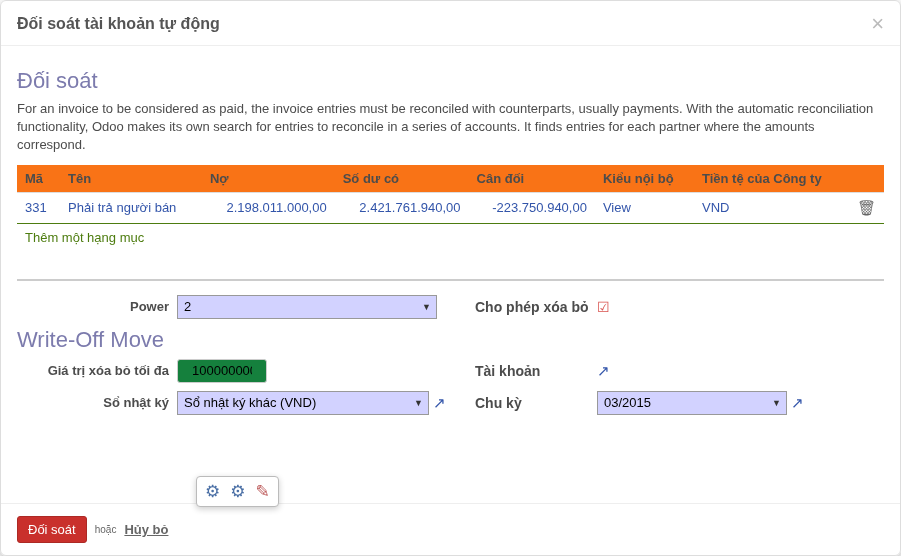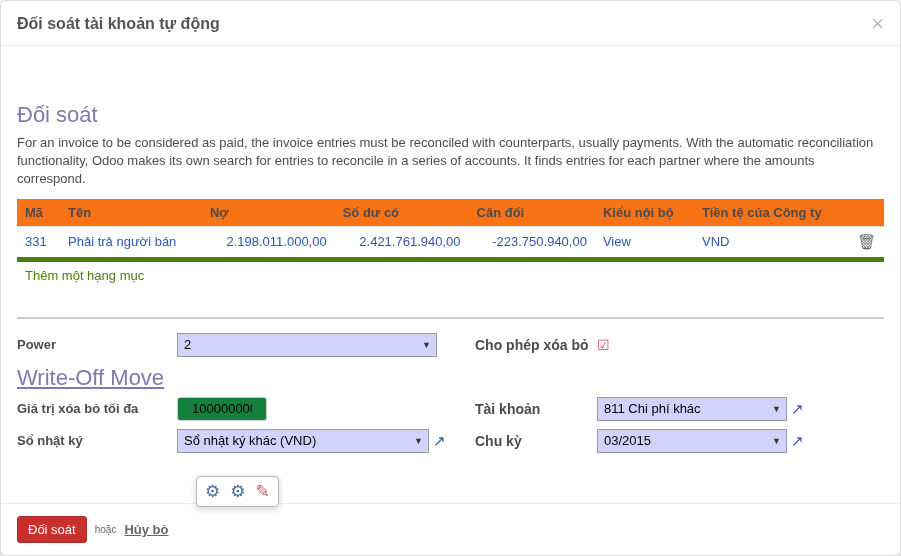--- a/index.html
+++ b/index.html
@@ -14,21 +14,20 @@
   }
   .modal {
     width: 901px;
     height: 556px;
     border: 1px solid #ddd;
     border-radius: 6px;
     box-shadow: 0 3px 10px rgba(0,0,0,0.3);
     overflow: hidden;
     display: flex;
     flex-direction: column;
-    gap: 34px;
   }
   .modal-header {
     padding: 12px 16px 10px;
     border-bottom: 1px solid #eee;
     display: flex;
     justify-content: space-between;
     align-items: center;
   }
   .modal-header .title {
     font-size: 16px;
@@ -66,21 +65,21 @@
   table.data thead th {
     text-align: left;
     padding: 6px 8px;
     background: #f97316;
     color: #4c4c4c;
     border-bottom: 1px solid #ddd;
     font-weight: bold;
   }
   table.data td {
     padding: 6px 8px;
-    border-bottom: 5px solid #4d7c0f;
+    border-bottom: 1px solid #4d7c0f;
   }
   .link { color: #35a; cursor: pointer; }
   .num { text-align: right; }
   .trash {
     width: 22px; text-align: center;
     color: #666; cursor: pointer;
     font-size: 15px;
   }
   .add-item {
     color: #4d7c0f;
@@ -98,21 +97,21 @@
     align-items: center;
     margin-bottom: 8px;
   }
   .form-row .label {
     width: 160px;
     flex: 0 0 160px;
     font-size: 13px;
     color: #4c4c4c;
     padding-right: 8px;
   }
-  .form-row .label.bold { font-weight: bold; }
+  .form-row .label.bold { font-weight: bold; text-align: right; }
   .form-row .control { flex: 0 0 272px; display:flex; align-items:center; gap:4px;}
   .form-row .gap { flex: 0 0 18px; }
   .form-row .label2 { flex: 0 0 130px; font-size:14px; padding-left: 8px;}
   .form-row .control2 { flex: 1; display:flex; align-items:center; gap:4px;}
   .select, .input-text {
     background: #d2d2ff;
     border: 1px solid #999;
     height: 24px;
     padding: 2px 6px;
     font-size: 13px;
@@ -251,33 +250,30 @@
           <input class="select wide" readonly="" value="2" style="">
         </span>
       </div>
       <div class="gap"></div>
       <div class="label2 bold" style="font-weight:bold">Cho phép xóa bỏ</div>
       <div class="control2">
         <span class="checkbox-checked">☑</span>
       </div>
     </div>
 
-    <div class="section-title" style="margin-top:1px;text-decoration:underline;">Write-Off Move</div>
+    <div class="section-title" style="margin-top:1px;">Write-Off Move</div>
 
     <div class="form-row">
       <div class="label bold" style="font-weight:bold">Giá trị xóa bỏ tối đa</div>
       <div class="control">
         <input class="input-plain" value="100000000" style="">
       </div>
       <div class="gap"></div>
       <div class="label2 bold" style="font-weight:bold">Tài khoản</div>
       <div class="control2">
-        <span class="select-wrap">
-          <input class="select acc" readonly="" value="811 Chi phí khác" style="">
-        </span>
         <span class="ext-link">↗</span>
       </div>
     </div>
 
     <div class="form-row">
       <div class="label bold" style="font-weight:bold">Sổ nhật ký</div>
       <div class="control">
         <span class="select-wrap">
           <input class="select wide" readonly="" style="width: 252px;" value="Sổ nhật ký khác (VND)">
         </span>

